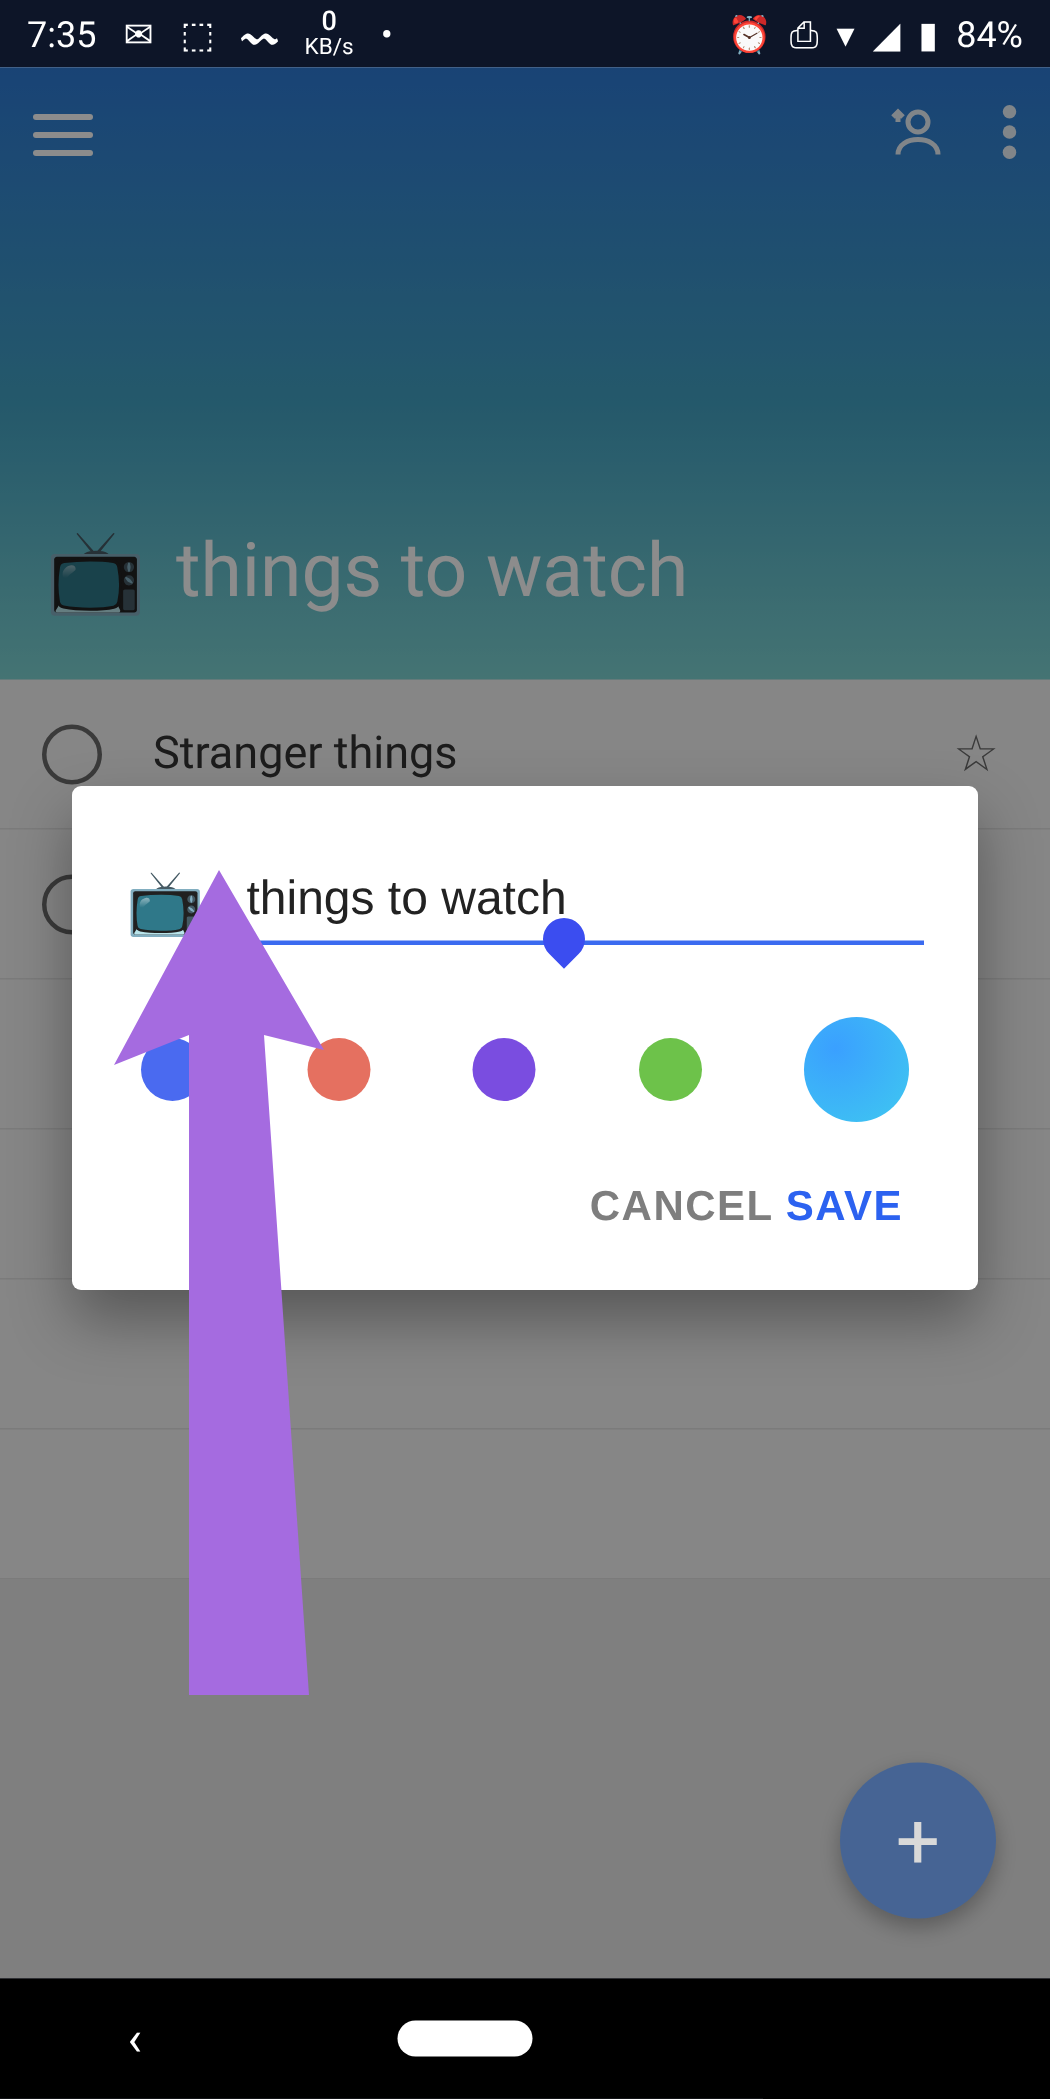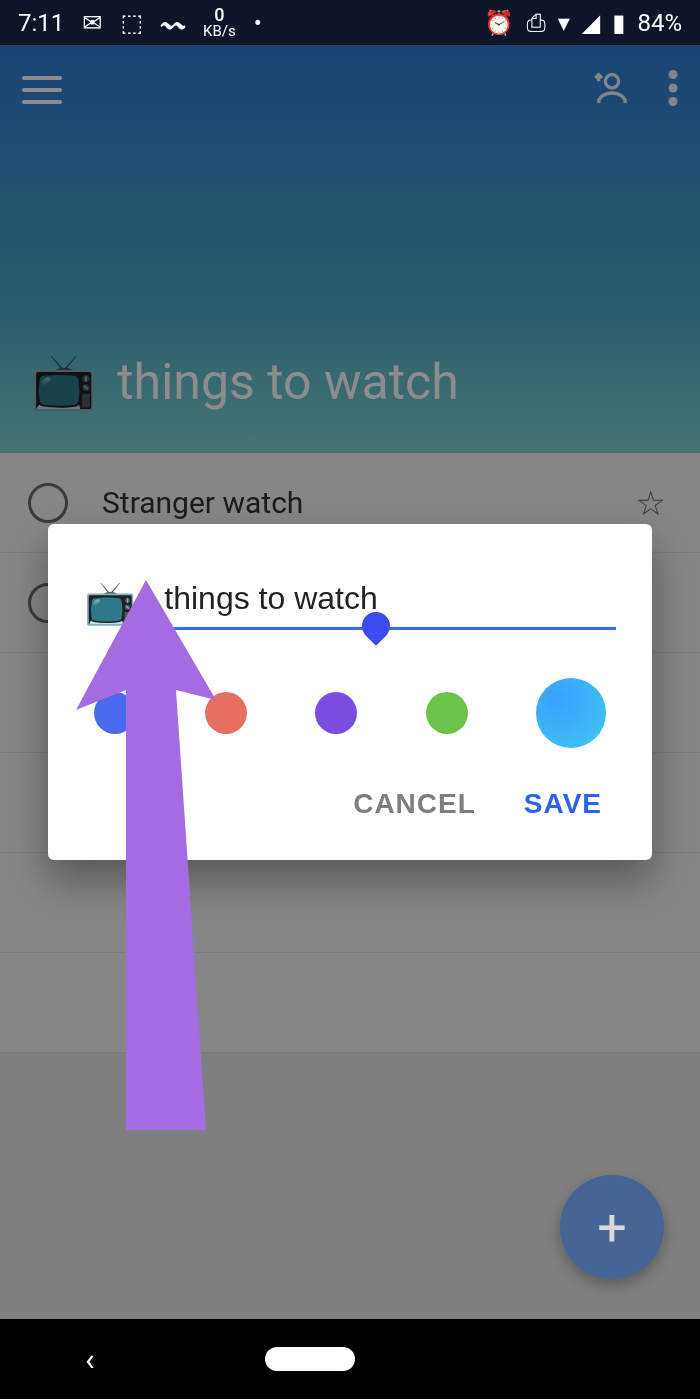--- a/index.html
+++ b/index.html
@@ -38,21 +38,21 @@
   .d-input-wrap { flex:1; position:relative; }
   .d-input { width:100%; border:none; border-bottom:3px solid #3b6bf0; font-size:32px; padding:6px 2px 10px 2px; outline:none; color:#222; background:transparent; }
   .cursor-drop { position:absolute; left:200px; top:38px; width:28px; height:28px; background:#3b4df0; border-radius:50% 50% 50% 0; transform:rotate(-45deg); }
   .colors { display:flex; justify-content:space-between; align-items:center; padding:18px 10px 30px 10px; }
   .c { border-radius:50%; }
   .c1 { width:42px; height:42px; background:#4a6af0; }
   .c2 { width:42px; height:42px; background:#e57060; }
   .c3 { width:42px; height:42px; background:#7a4de0; }
   .c4 { width:42px; height:42px; background:#6dc24a; }
   .c5 { width:70px; height:70px; background: radial-gradient(circle at 30% 30%, #3aa0ff, #3fc8f0); }
-  .d-actions { display:flex; justify-content:flex-end; gap:40px; padding-right:10px; }
+  .d-actions { display:flex; justify-content:flex-end; padding-right:10px; }
   .d-btn { font-size:28px; font-weight:600; letter-spacing:1px; background:none; border:none; padding:10px 4px; cursor:pointer; }
   .d-cancel { color:#7e7e7e; }
   .d-save { color:#2c62f0; }
 
   
   .arrow { position:absolute; top:580px; left:56px; width:200px; height:560px; pointer-events:none; }
 
   
   .fab { position:absolute; right:36px; bottom:120px; width:104px; height:104px; border-radius:50%; background:#2e5a9e; color:#fff; display:flex; align-items:center; justify-content:center; font-size:52px; box-shadow:0 6px 14px rgba(0,0,0,.4); }
 
@@ -66,21 +66,21 @@
   .person-icon, .dots-icon { color:#fff; opacity:.9; }
   .star { color:#6b6b6b; font-size:34px; margin-right:6px; }
 </style>
 </head>
 <body>
 
 <div class="screen">
 
   <div class="status">
     <div class="left">
-      <span>7:11</span>
+      <span>7:35</span>
       <span>✉</span>
       <span>⬚</span>
       <span>〰</span>
       <span class="kbs">
         <span class="top">0</span>
         <span>KB/s</span>
       </span>
       <span>•</span>
     </div>
     <div class="right">
@@ -119,21 +119,21 @@
         </div>
       </div>
       <div class="title-row">
         <span class="tv">📺</span>
         <span class="title">things to watch</span>
       </div>
     </div>
     <div class="list">
       <div class="item">
         <span class="chk"></span>
-        <span class="label">Stranger watch</span>
+        <span class="label">Stranger things</span>
         <span class="star">☆</span>
       </div>
       <div class="item">
           <span class="chk"></span>
         </div>
       <div class="item"></div>
       <div class="item"></div>
       <div class="item"></div>
       <div class="item"></div>
     </div>

